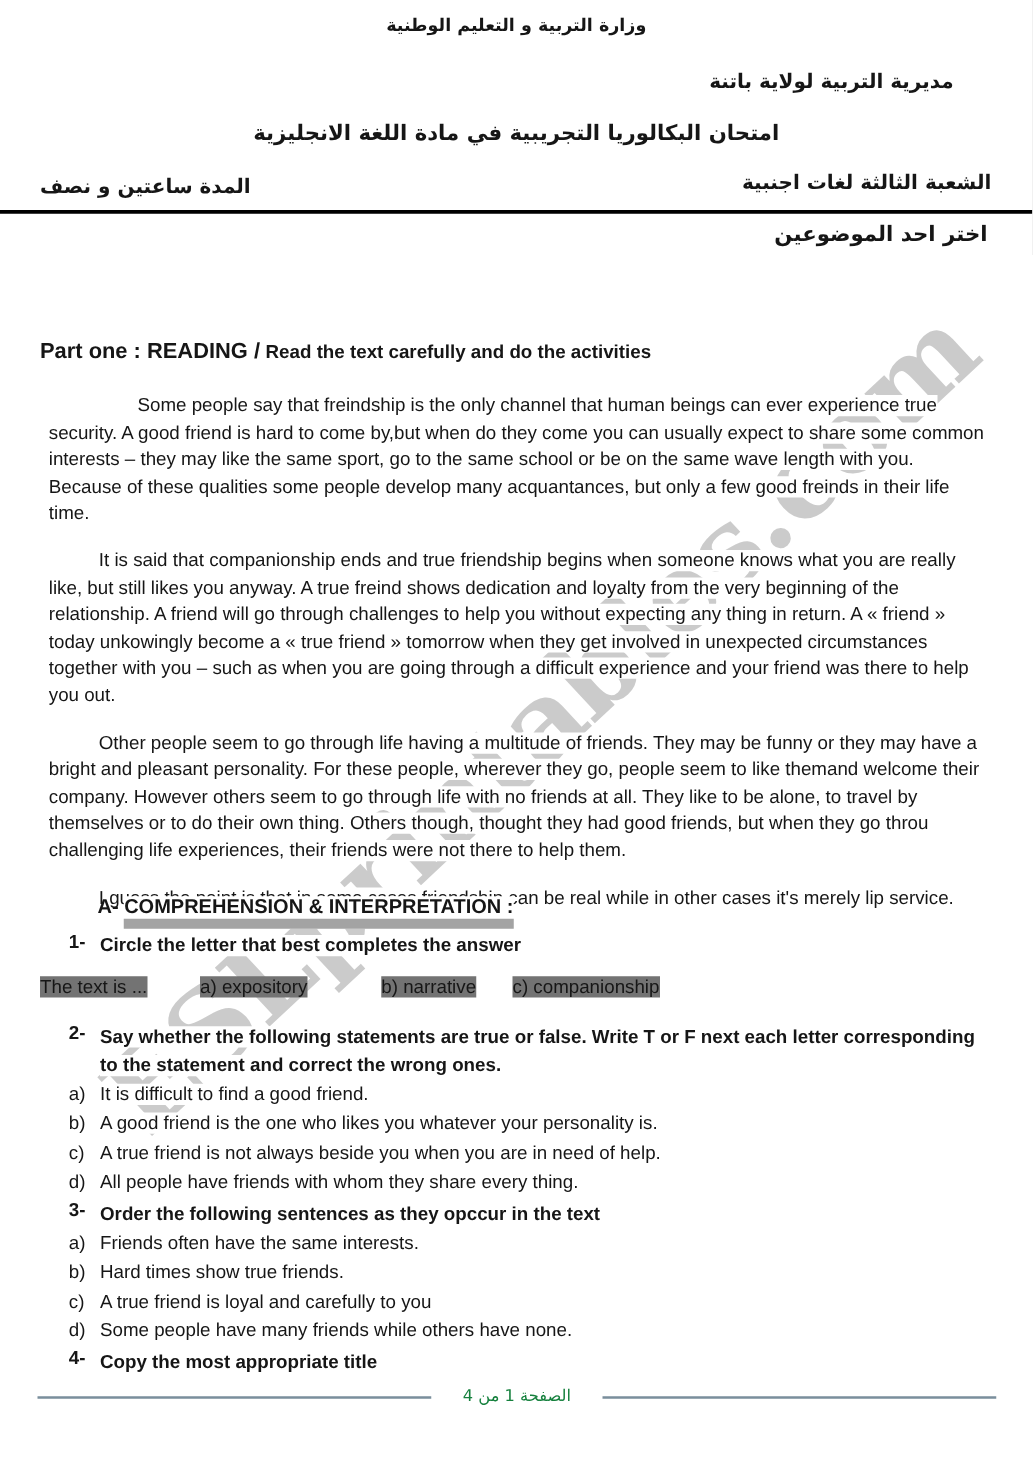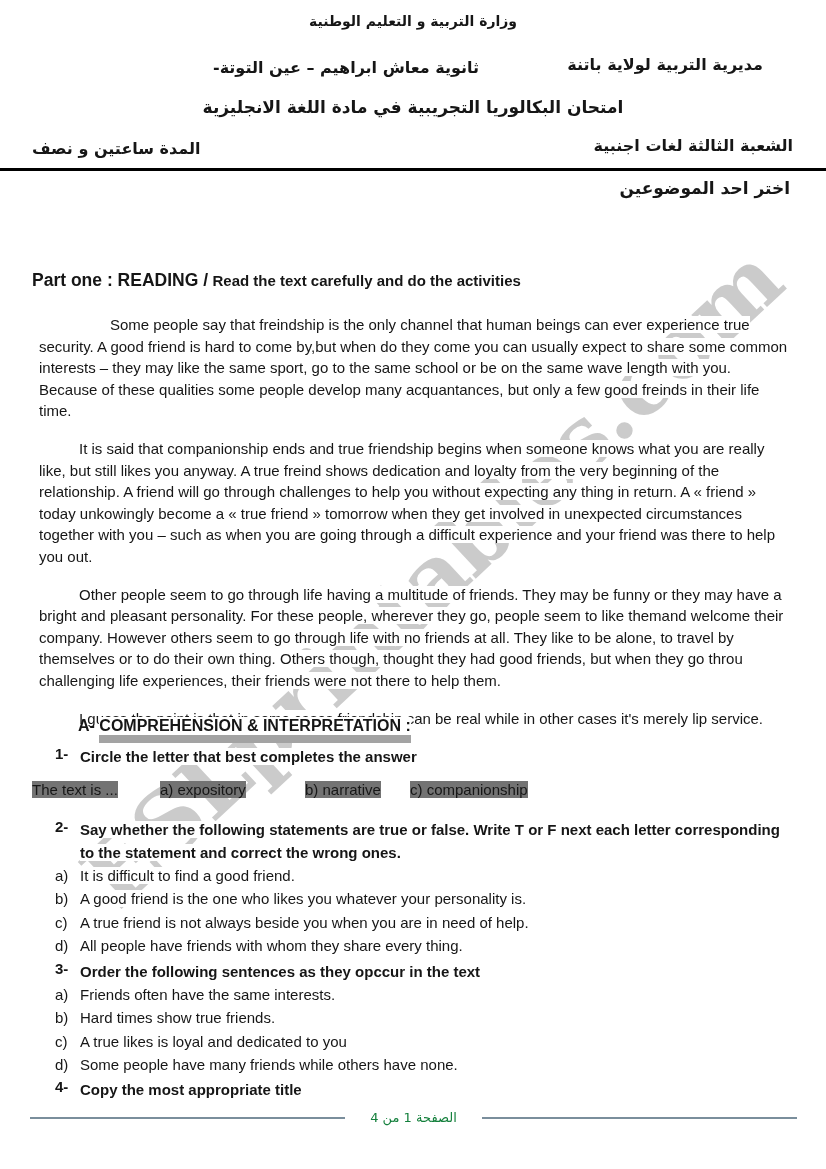--- a/index.html
+++ b/index.html
@@ -70,21 +70,20 @@
 </style>
 </head>
 <body>
 
 <div class="page">
 
   <div class="watermark">ESLprintables.com</div>
 
   <div class="layer ar hdr-ministry">وزارة التربية و التعليم الوطنية</div>
   <div class="layer ar hdr-directorate">مديرية التربية لولاية باتنة</div>
-  <div class="layer ar hdr-school">ثانوية معاش ابراهيم – عين التوتة-</div>
   <div class="layer ar hdr-exam">امتحان البكالوريا التجريبية في مادة اللغة الانجليزية</div>
   <div class="layer ar hdr-stream">الشعبة الثالثة لغات اجنبية</div>
   <div class="layer ar hdr-duration">المدة ساعتين و نصف</div>
 
   <div class="layer toprule"></div>
 
   <div class="layer ar choose">اختر احد الموضوعين</div>
 
 
   <div class="layer partone">
@@ -149,21 +148,21 @@
     <div class="item">
       <span class="iletter">a)</span>
       <span class="itext"><span class="halo">Friends often have the same interests.</span></span>
     </div>
     <div class="item">
       <span class="iletter">b)</span>
       <span class="itext"><span class="halo">Hard times show true friends.</span></span>
     </div>
     <div class="item">
       <span class="iletter">c)</span>
-      <span class="itext"><span class="halo">A true likes is loyal and dedicated to you</span></span>
+      <span class="itext"><span class="halo">A true friend is loyal and carefully to you</span></span>
     </div>
     <div class="item">
       <span class="iletter">d)</span>
       <span class="itext"><span class="halo">Some people have many friends while others have none.</span></span>
     </div>
   </div>
 
   <div class="layer qline q4">
     <span class="qnum">4-</span>
     <span class="qtext"><span class="halo">Copy the most appropriate title</span></span>

